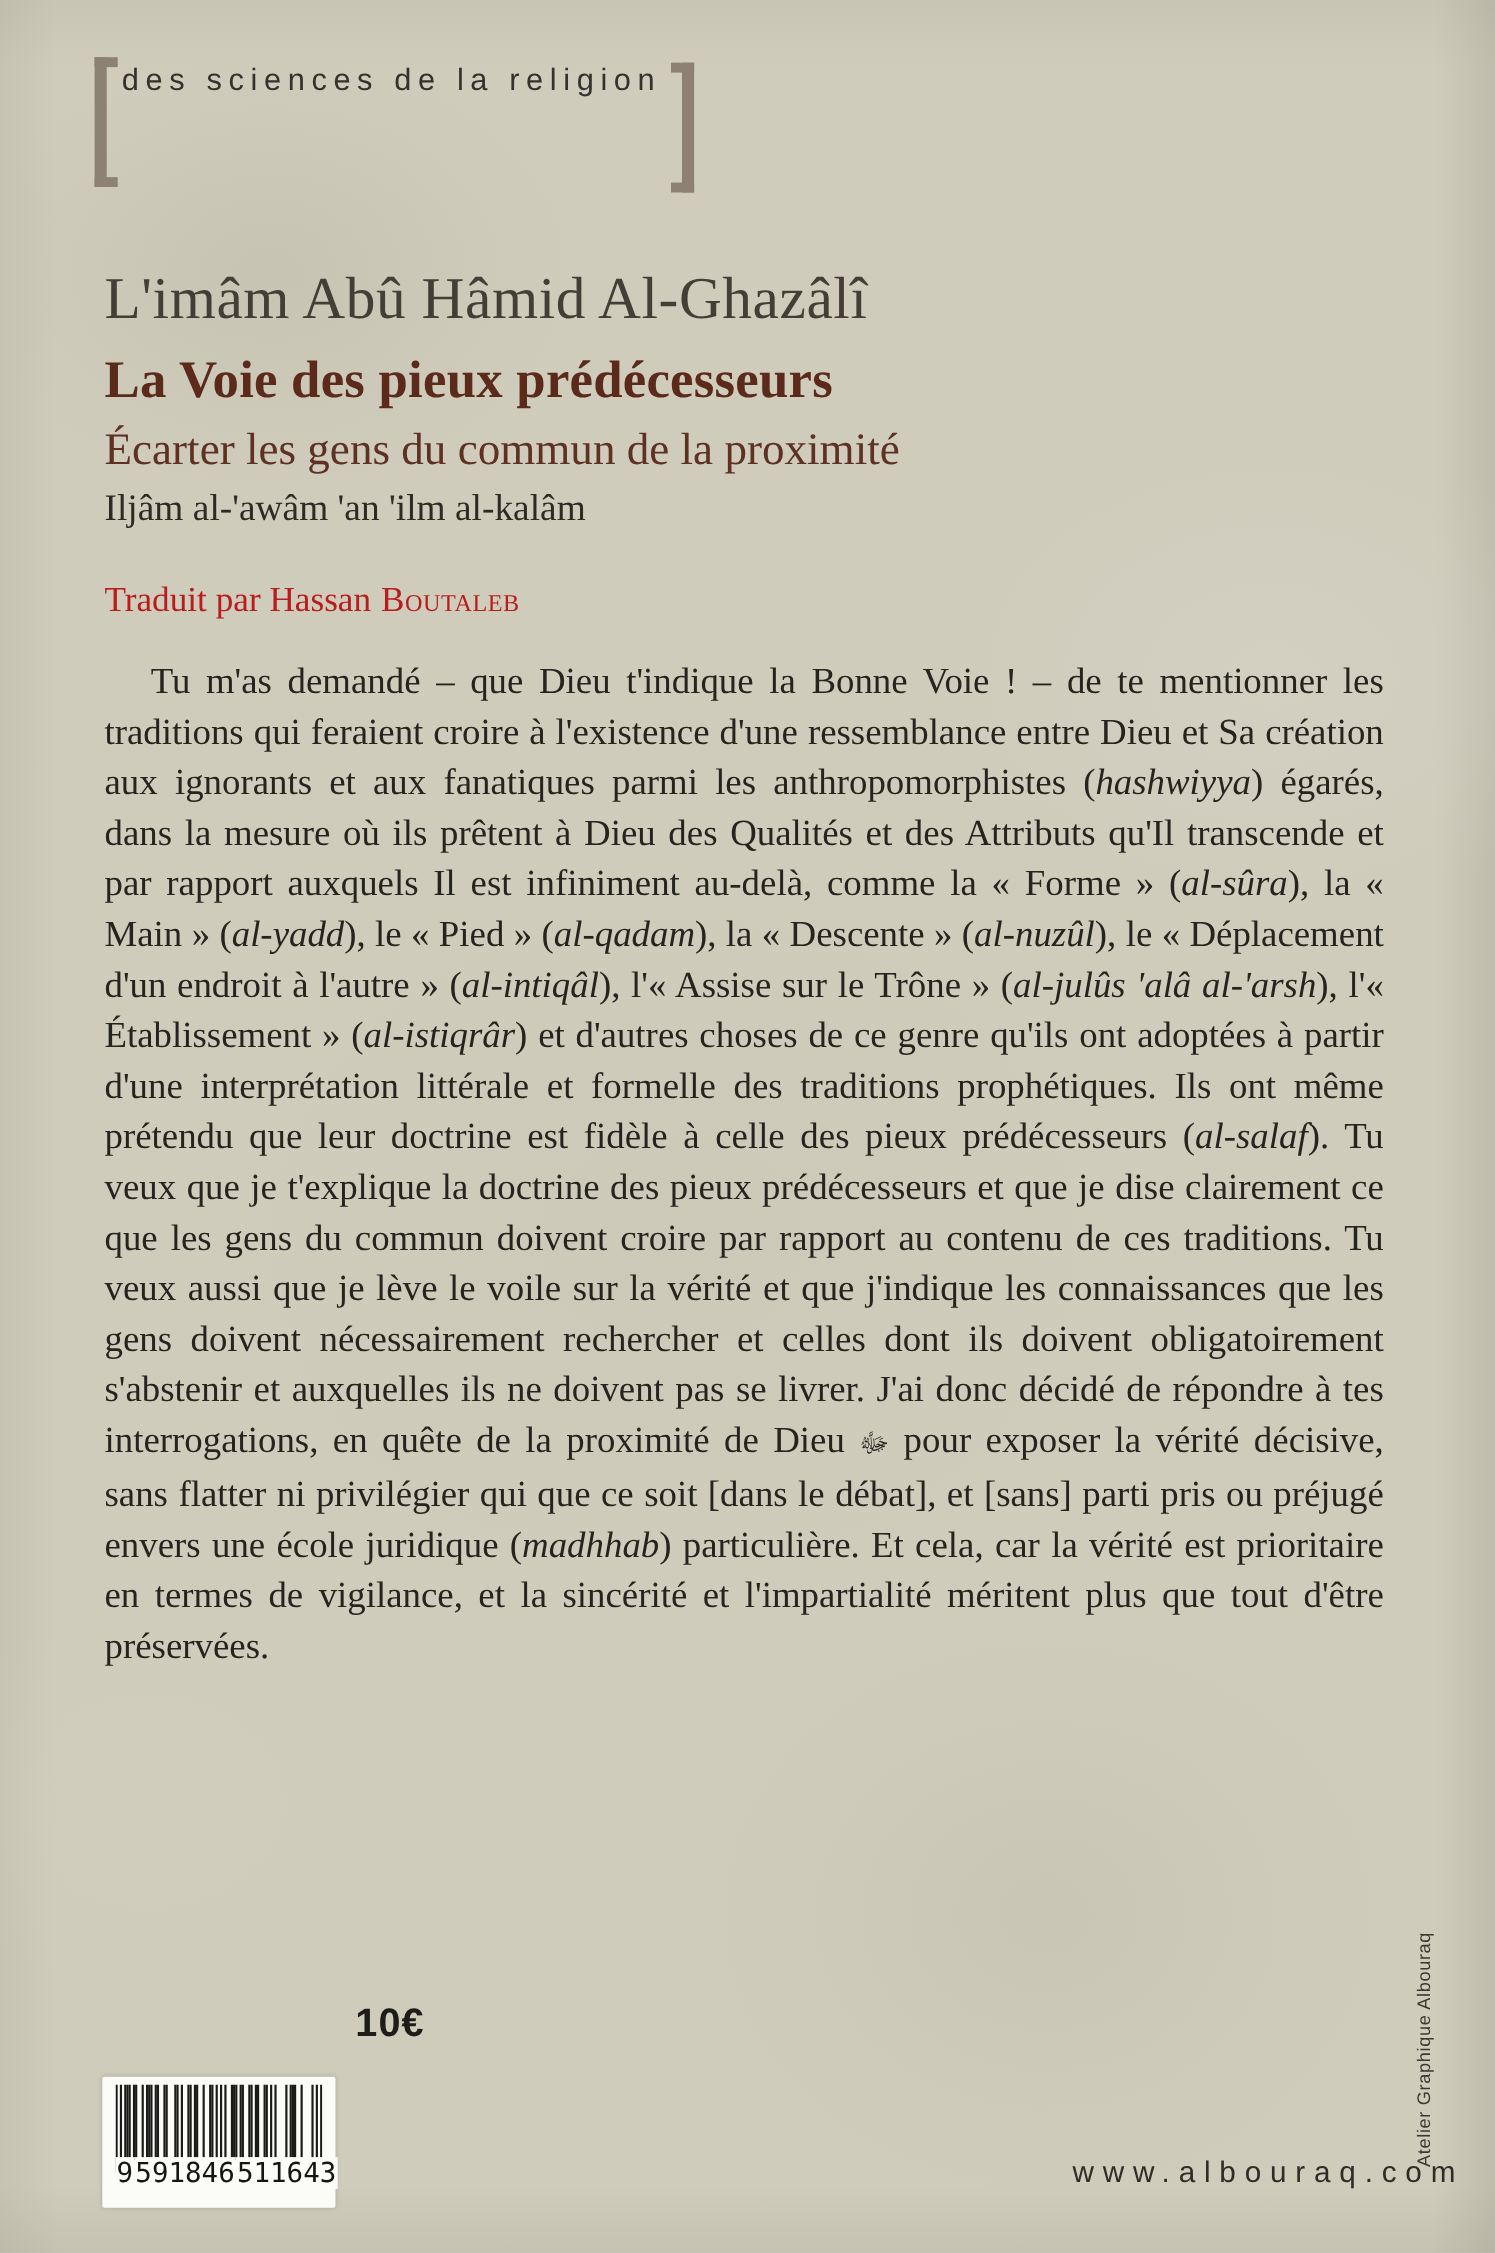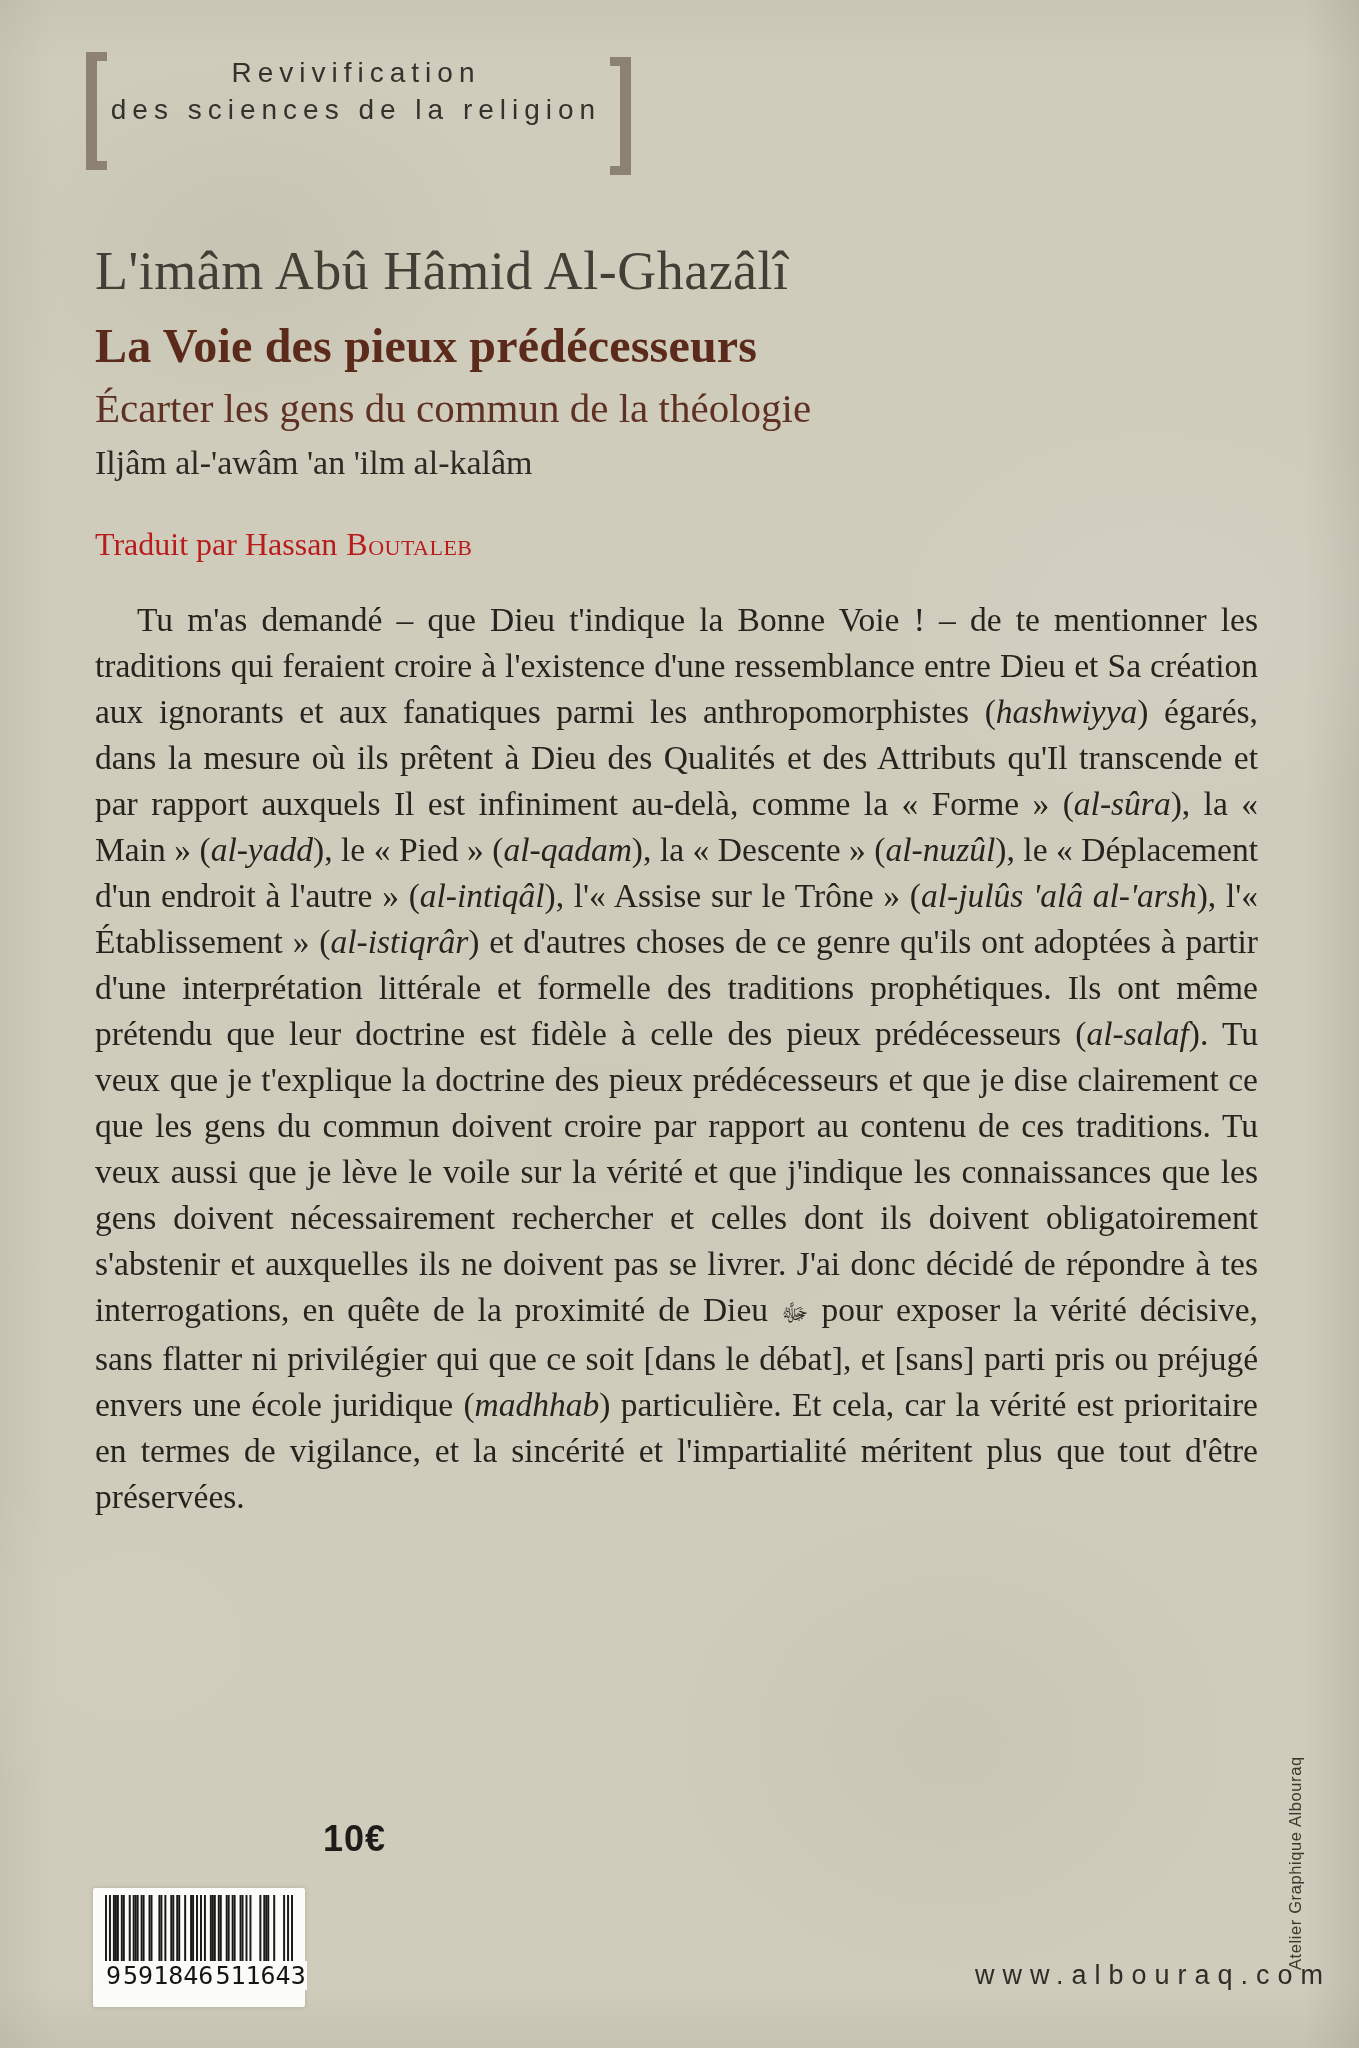--- a/index.html
+++ b/index.html
@@ -93,29 +93,28 @@
     white-space:nowrap;
   }
 </style>
 </head>
 <body>
 
 <div class="abs bracket bracket-left"></div>
 <div class="abs bracket bracket-right"></div>
 
 <div class="abs series">
-  <div class="line1">Revivification</div>
   <div class="line2">des sciences de la religion</div>
 </div>
 
 <div class="abs author">L'imâm Abû Hâmid Al-Ghazâlî</div>
 
 <div class="abs title">La Voie des pieux prédécesseurs</div>
 
-<div class="abs subtitle">Écarter les gens du commun de la théologie</div>
+<div class="abs subtitle">Écarter les gens du commun de la proximité</div>
 
 <div class="abs translit">Iljâm al-'awâm 'an 'ilm al-kalâm</div>
 
 <div class="abs translator"><span>Traduit par Hassan</span><span class="smallcaps">Boutaleb</span></div>
 
 <div class="abs body-text" id="body-text"><span>Tu m'as demandé – que Dieu t'indique la Bonne Voie ! – de te mentionner les traditions qui feraient croire à l'existence d'une ressemblance entre Dieu et Sa création aux ignorants et aux fanatiques parmi les anthropomorphistes (</span><em>hashwiyya</em><span>) égarés, dans la mesure où ils prêtent à Dieu des Qualités et des Attributs qu'Il transcende et par rapport auxquels Il est infiniment au-delà, comme la « Forme » (</span><em>al-sûra</em><span>), la « Main » (</span><em>al-yadd</em><span>), le « Pied » (</span><em>al-qadam</em><span>), la « Descente » (</span><em>al-nuzûl</em><span>), le « Déplacement d'un endroit à l'autre » (</span><em>al-intiqâl</em><span>), l'« Assise sur le Trône » (</span><em>al-julûs 'alâ al-'arsh</em><span>), l'« Établissement » (</span><em>al-istiqrâr</em><span>) et d'autres choses de ce genre qu'ils ont adoptées à partir d'une interprétation littérale et formelle des traditions prophétiques. Ils ont même prétendu que leur doctrine est fidèle à celle des pieux prédécesseurs (</span><em>al-salaf</em><span>). Tu veux que je t'explique la doctrine des pieux prédécesseurs et que je dise clairement ce que les gens du commun doivent croire par rapport au contenu de ces traditions. Tu veux aussi que je lève le voile sur la vérité et que j'indique les connaissances que les gens doivent nécessairement rechercher et celles dont ils doivent obligatoirement s'abstenir et auxquelles ils ne doivent pas se livrer. J'ai donc décidé de répondre à tes interrogations, en quête de la proximité de Dieu </span><span class="honorific">ﷻ</span><span> pour exposer la vérité décisive, sans flatter ni privilégier qui que ce soit [dans le débat], et [sans] parti pris ou préjugé envers une école juridique (</span><em>madhhab</em><span>) particulière. Et cela, car la vérité est prioritaire en termes de vigilance, et la sincérité et l'impartialité méritent plus que tout d'être préservées.</span></div>
 
 <div class="abs barcode-label">
   <svg class="barcode-bars" id="barcode-bars" viewBox="0 0 95 100" preserveAspectRatio="none">
       <rect x="0" y="0" width="1" height="100" fill="#1a1a18"></rect>

